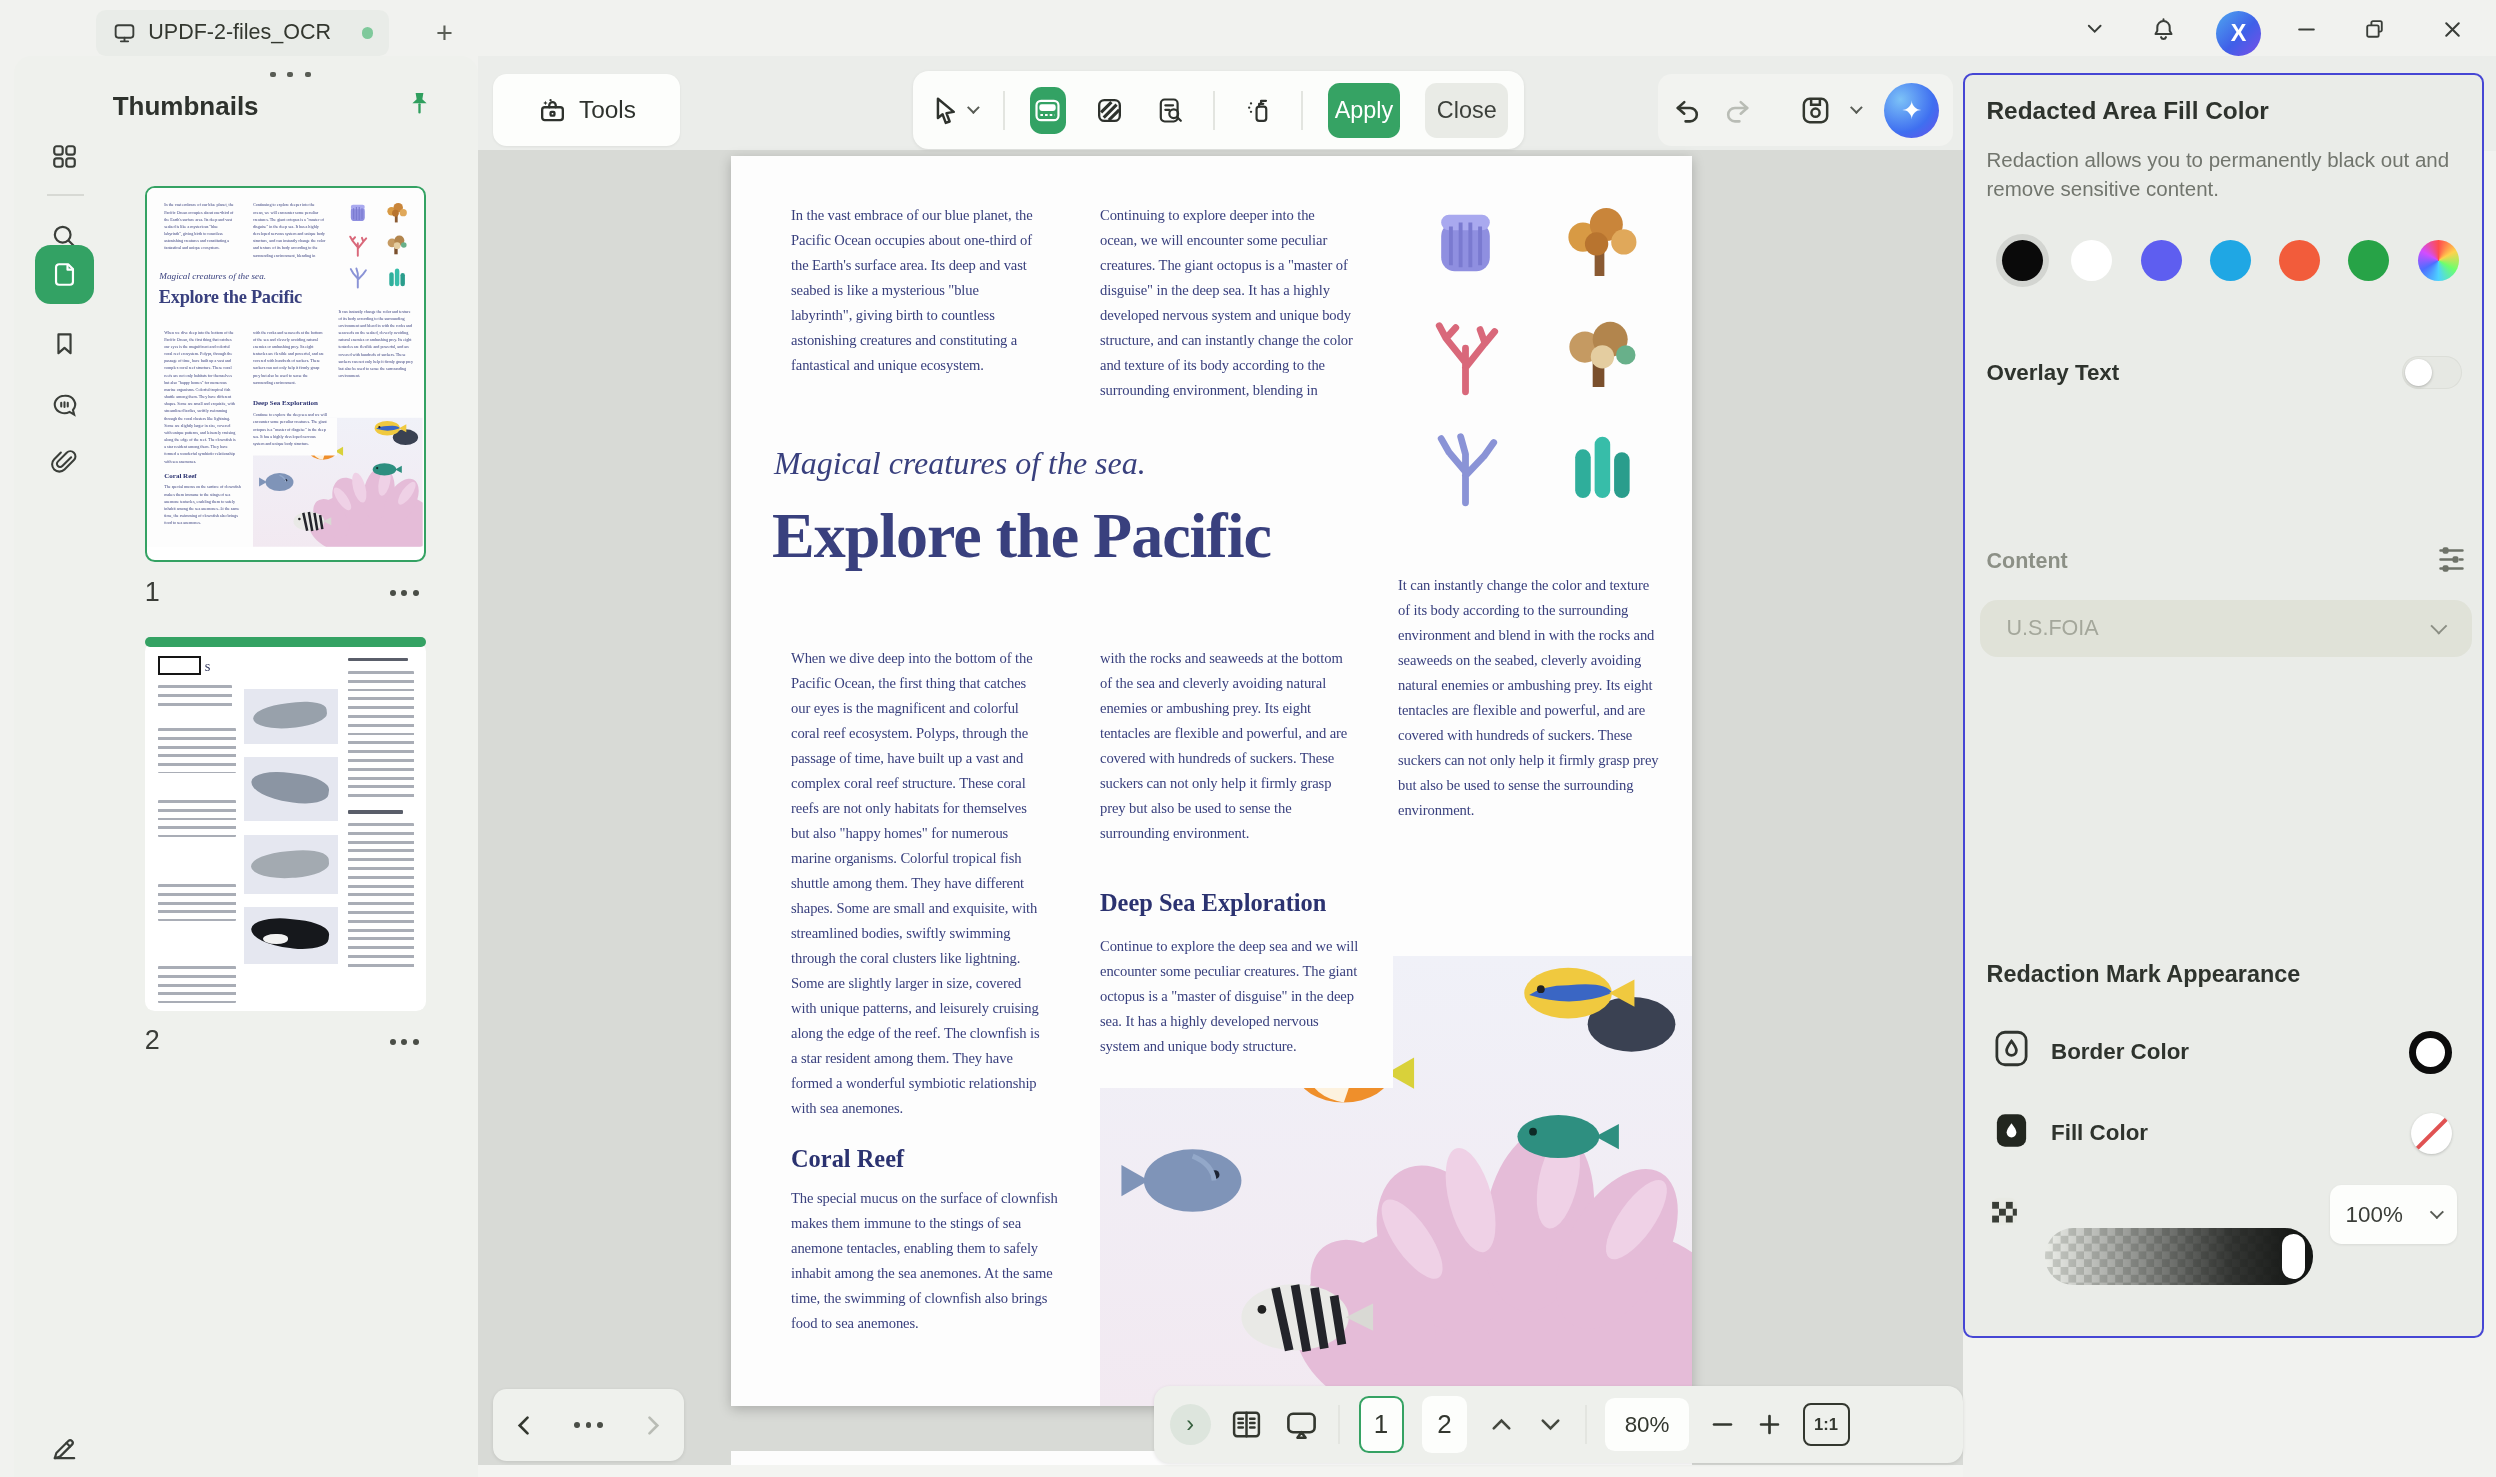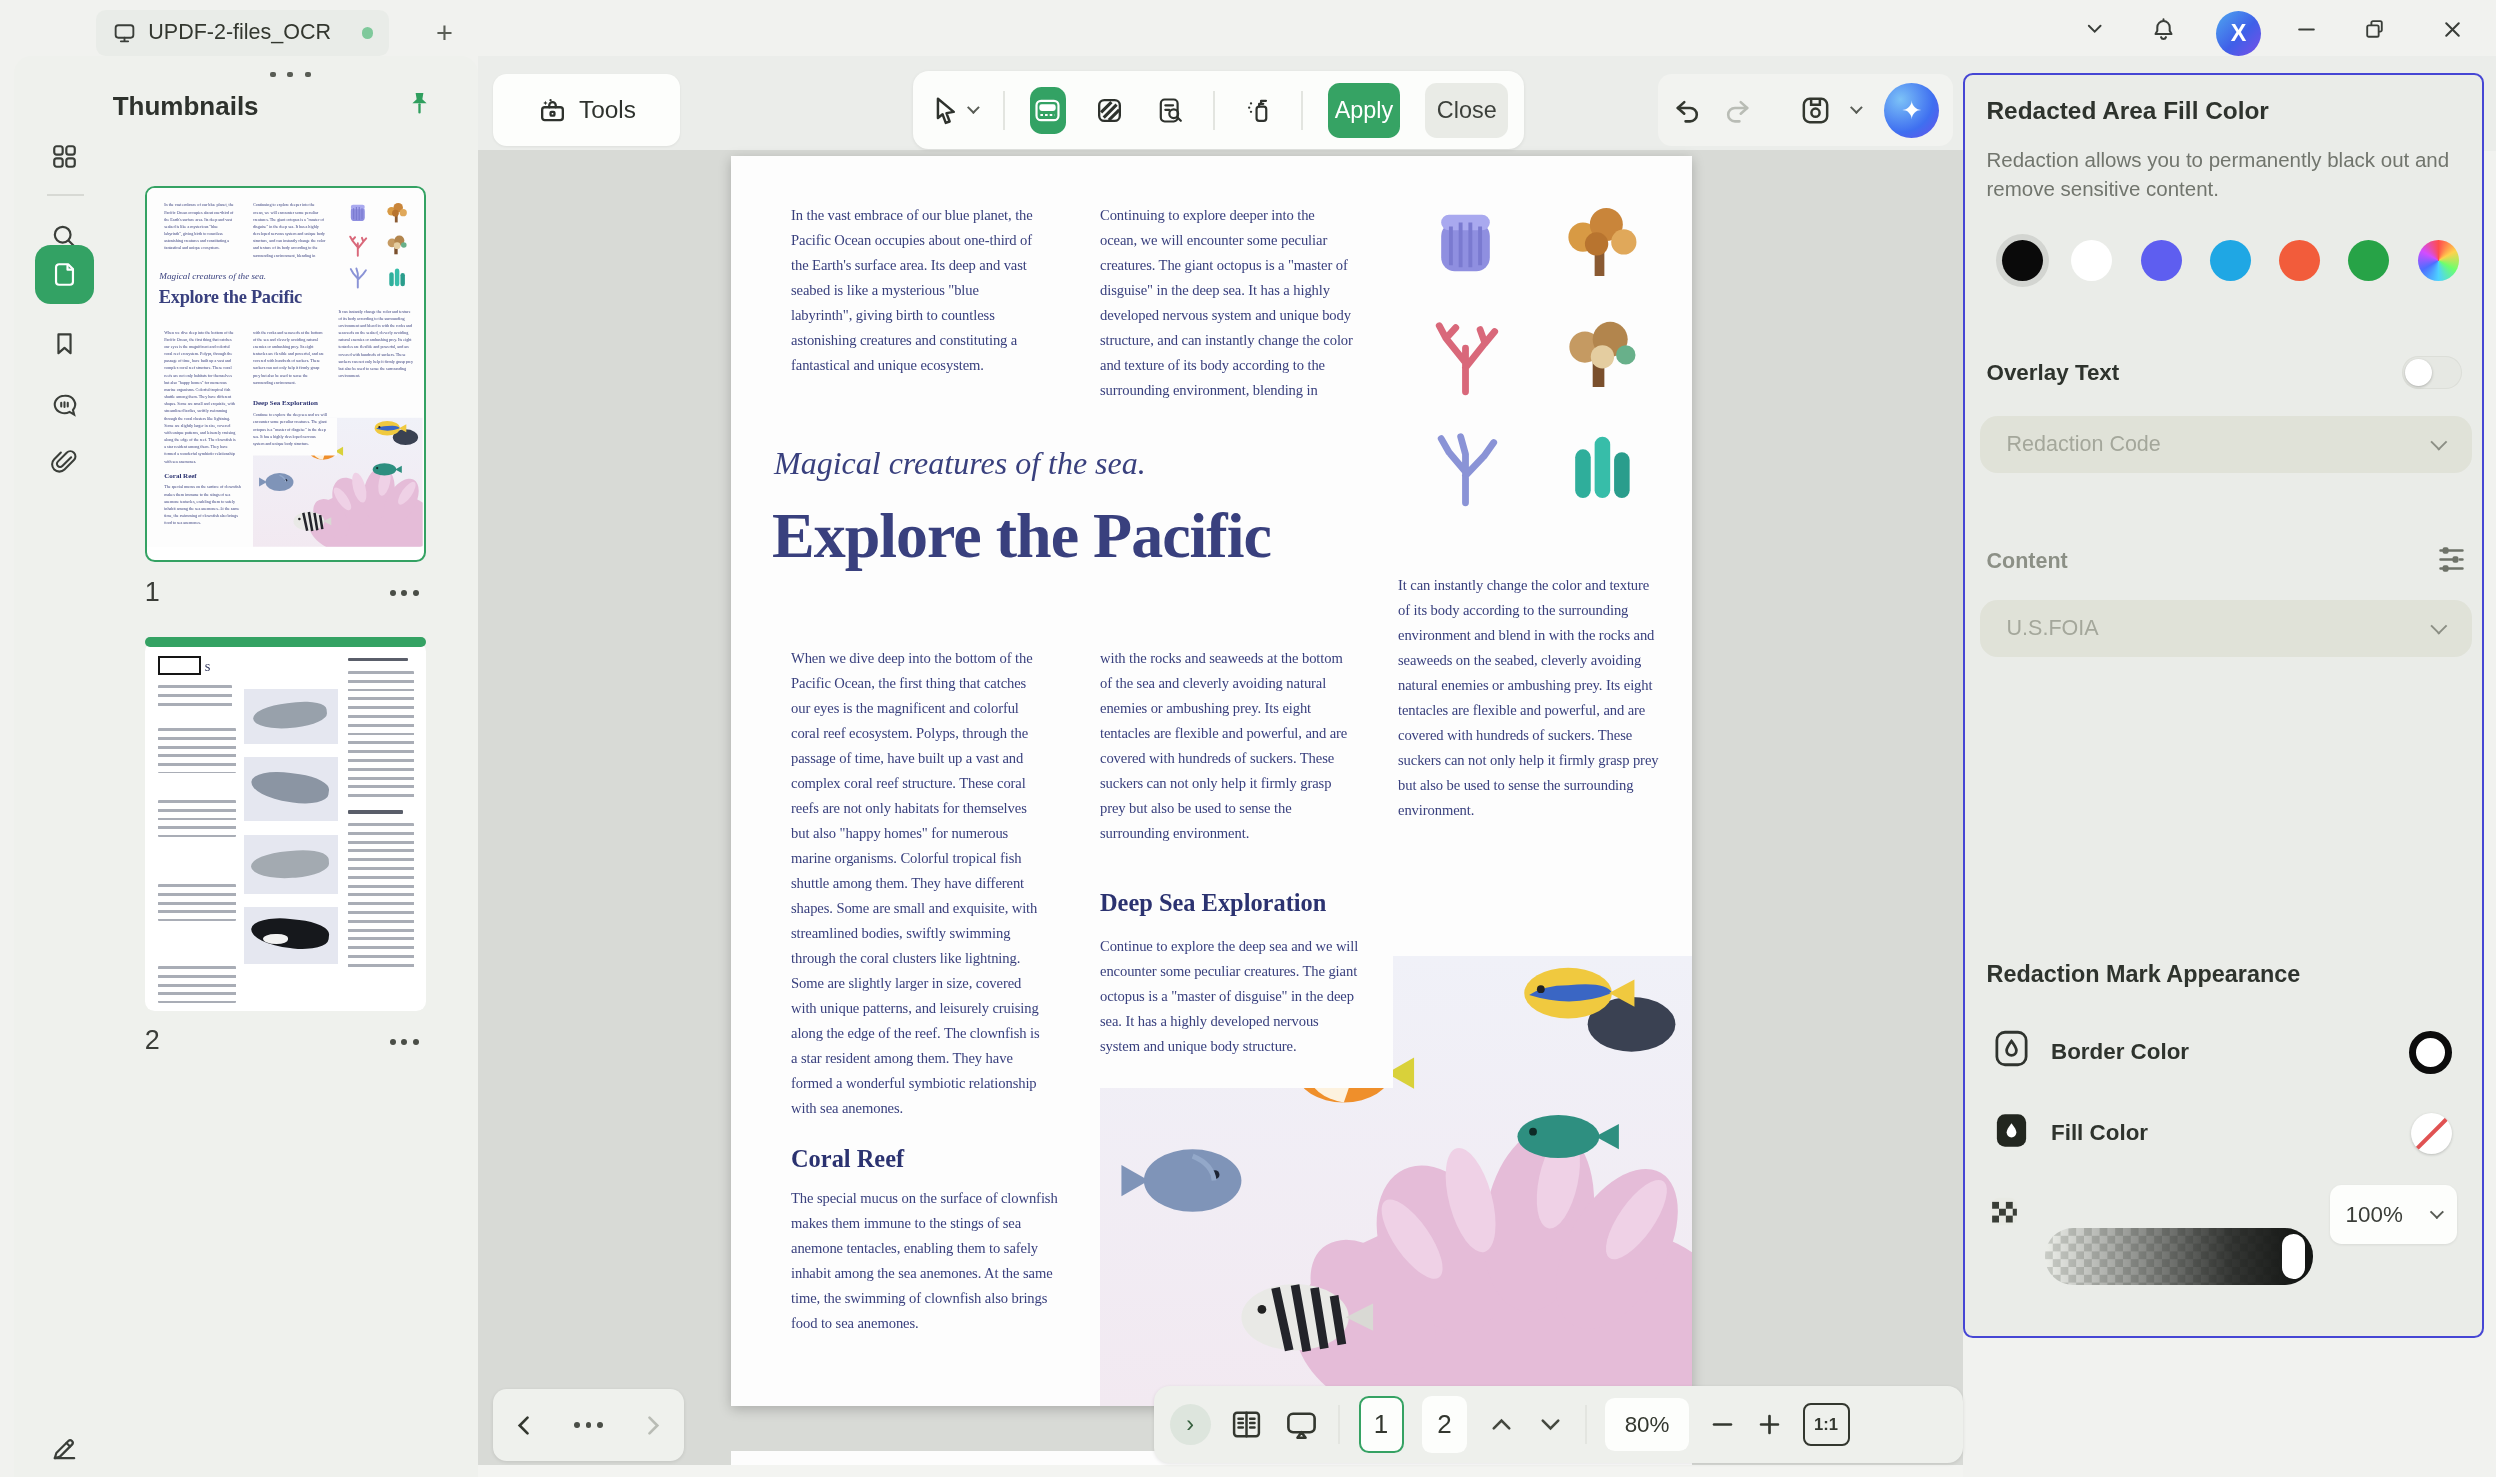--- a/index.html
+++ b/index.html
@@ -593,24 +593,20 @@
     <div class="swatch" style="left: 245px; background: rgb(31, 167, 228);"></div>
     <div class="swatch" style="left: 314px; background: rgb(242, 92, 59);"></div>
     <div class="swatch" style="left: 383px; background: rgb(39, 163, 71);"></div>
     <div class="swatch" style="left: 453px; background: conic-gradient(rgb(255, 77, 77), rgb(255, 210, 77), rgb(109, 255, 109), rgb(77, 210, 255), rgb(77, 109, 255), rgb(210, 77, 255), rgb(255, 77, 77));"></div>
 
     <div class="rp rp-sec" style="left:21.5px; top:285px;">Overlay Text</div>
     <div class="rp toggle" style="left:437px; top:281px;">
         <div class="toggle-knob"></div>
       </div>
 
-    <div class="rp dropdown flex" style="left:14.6px; top:341px; width:492px; height:57px;">
-      <span class="dd-text">Redaction Code</span>
-      <span class="chev"></span>
-    </div>
 
     <div class="rp rp-content-label" style="left:21.5px; top:474px;">Content</div>
     <div class="rp" style="left:470px; top:468px;">
       <svg width="33" height="33" viewBox="0 0 24 24" fill="none" stroke="#6e7268" stroke-width="1.8" stroke-linecap="round">
           <path d="M9 5.5 H20 M4 5.5 h2.4"></path>
           <rect x="6.4" y="4" width="2.6" height="3" rx="0.6" fill="#6e7268"></rect>
           <path d="M4 12 h9.6 M18 12 h2"></path>
           <rect x="13.6" y="10.5" width="2.6" height="3" rx="0.6" fill="#6e7268"></rect>
           <path d="M9 18.5 H20 M4 18.5 h2.4"></path>
           <rect x="6.4" y="17" width="2.6" height="3" rx="0.6" fill="#6e7268"></rect>

